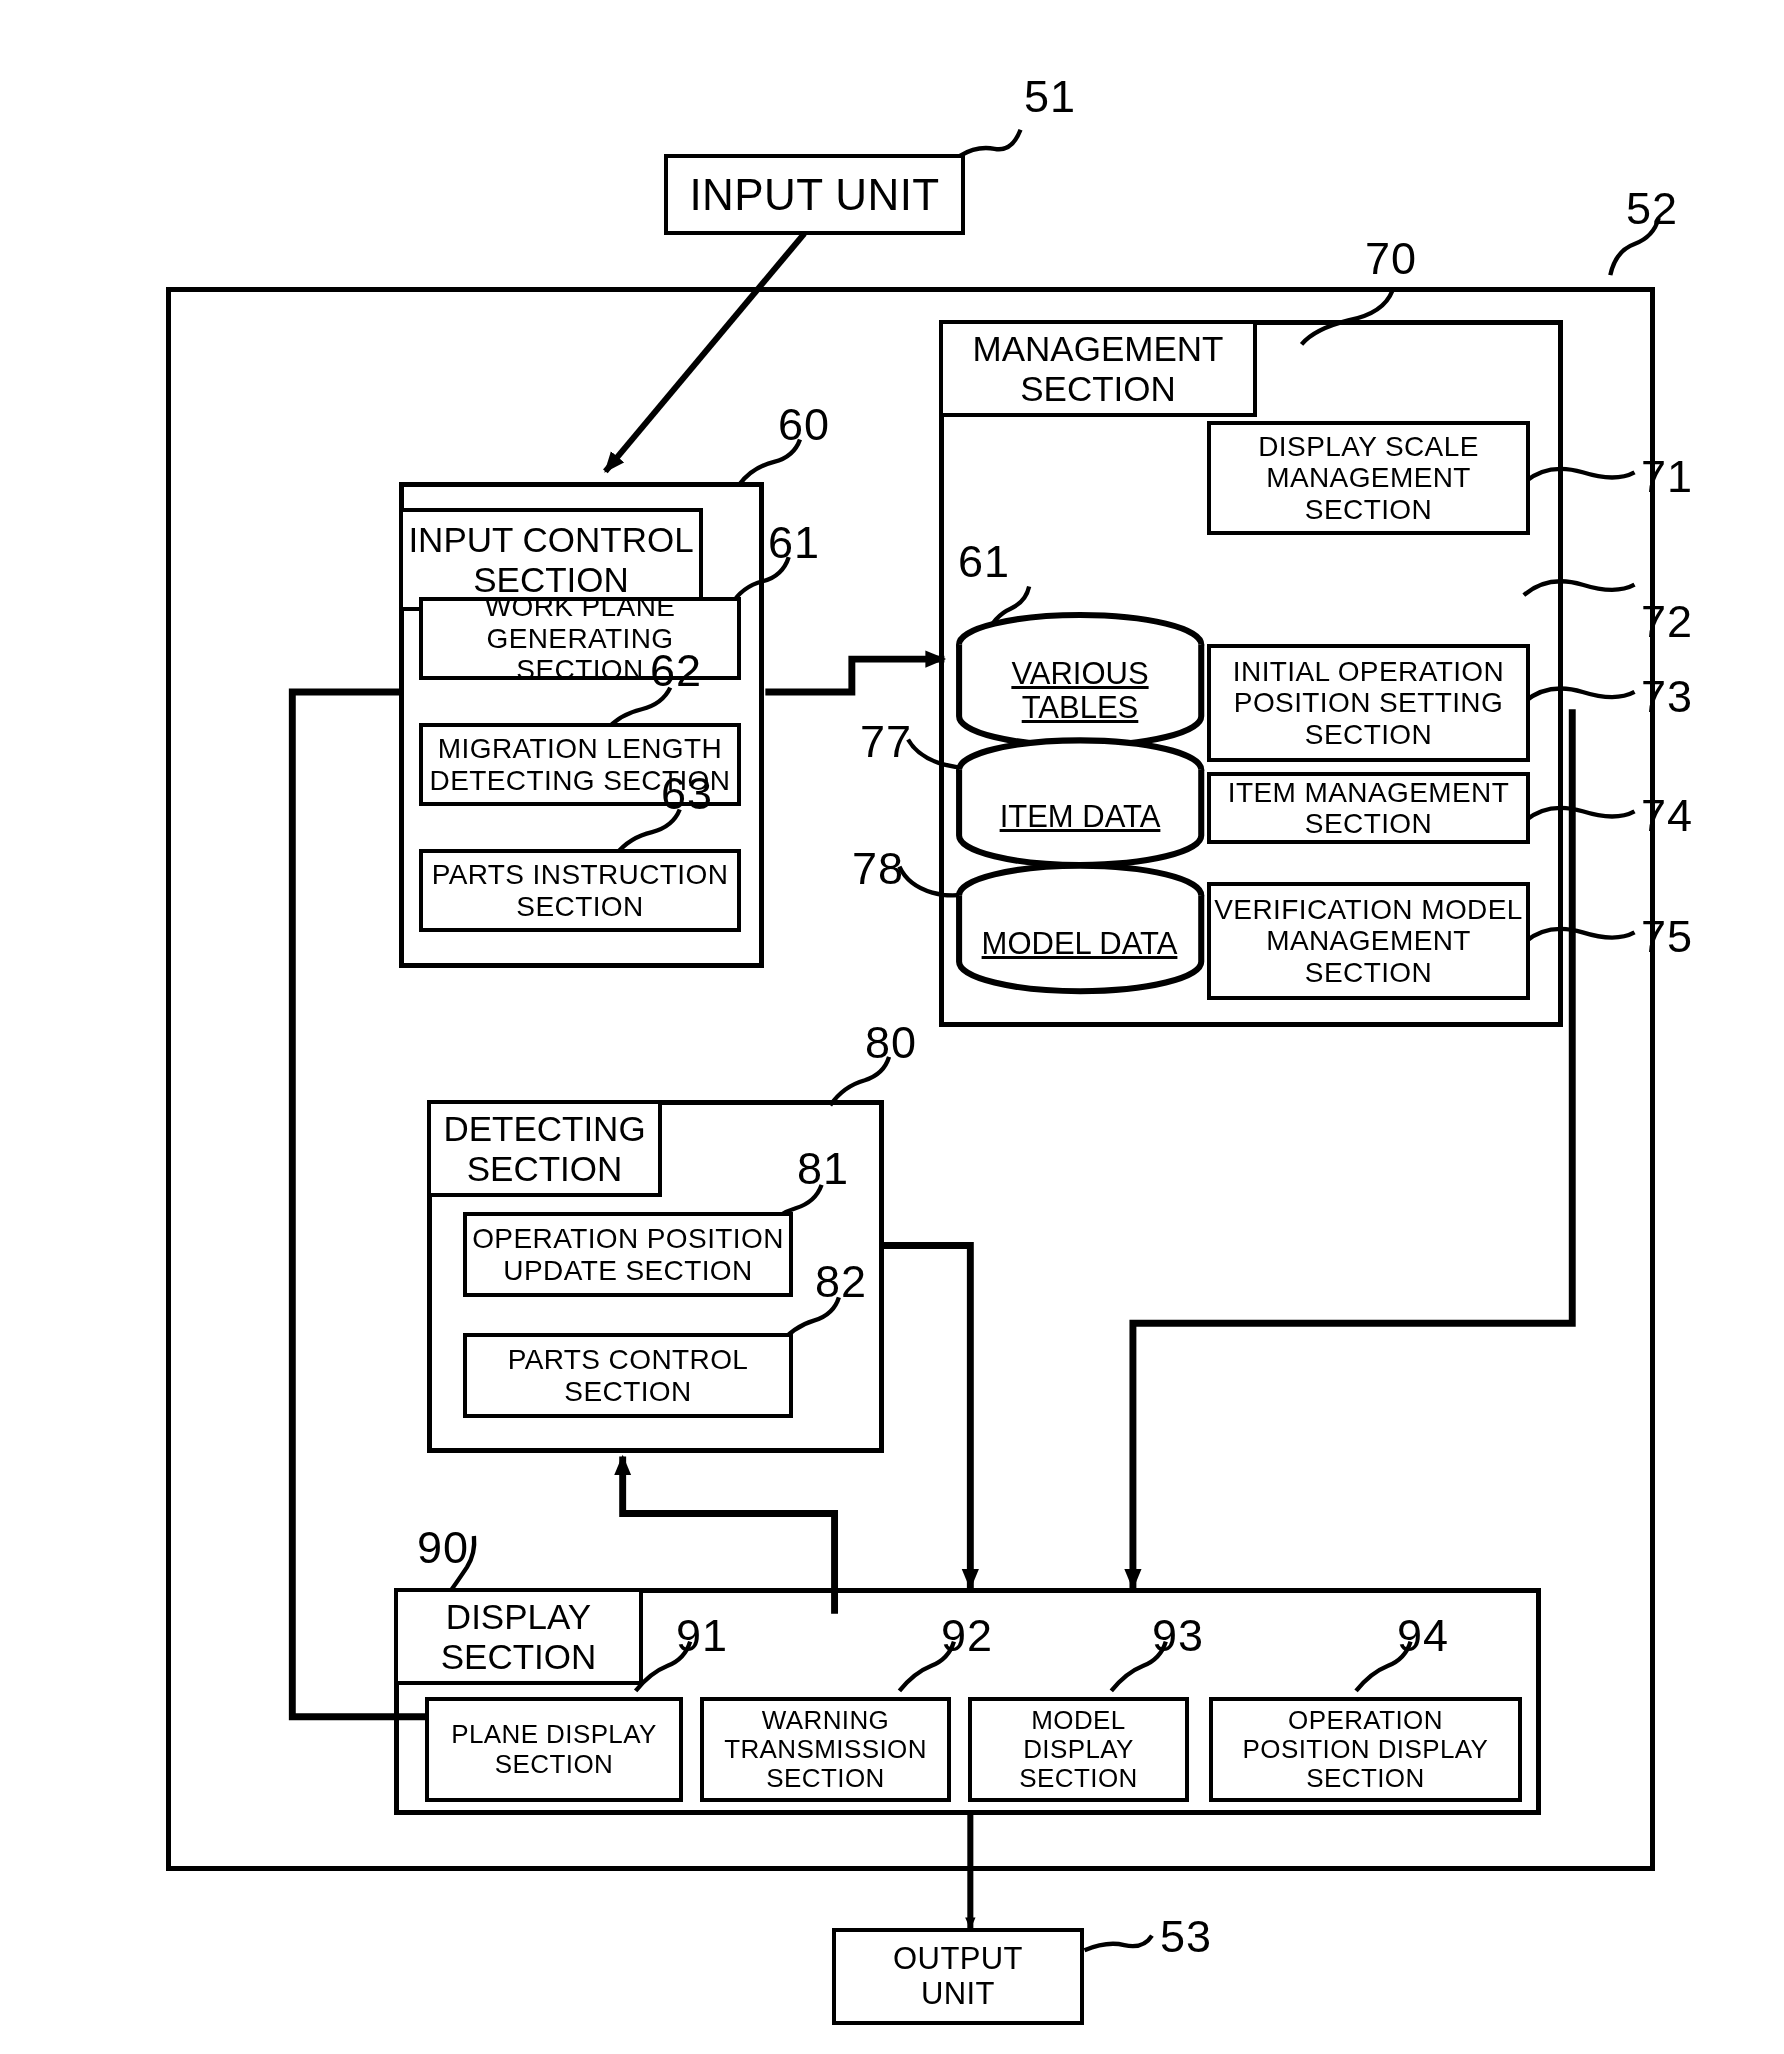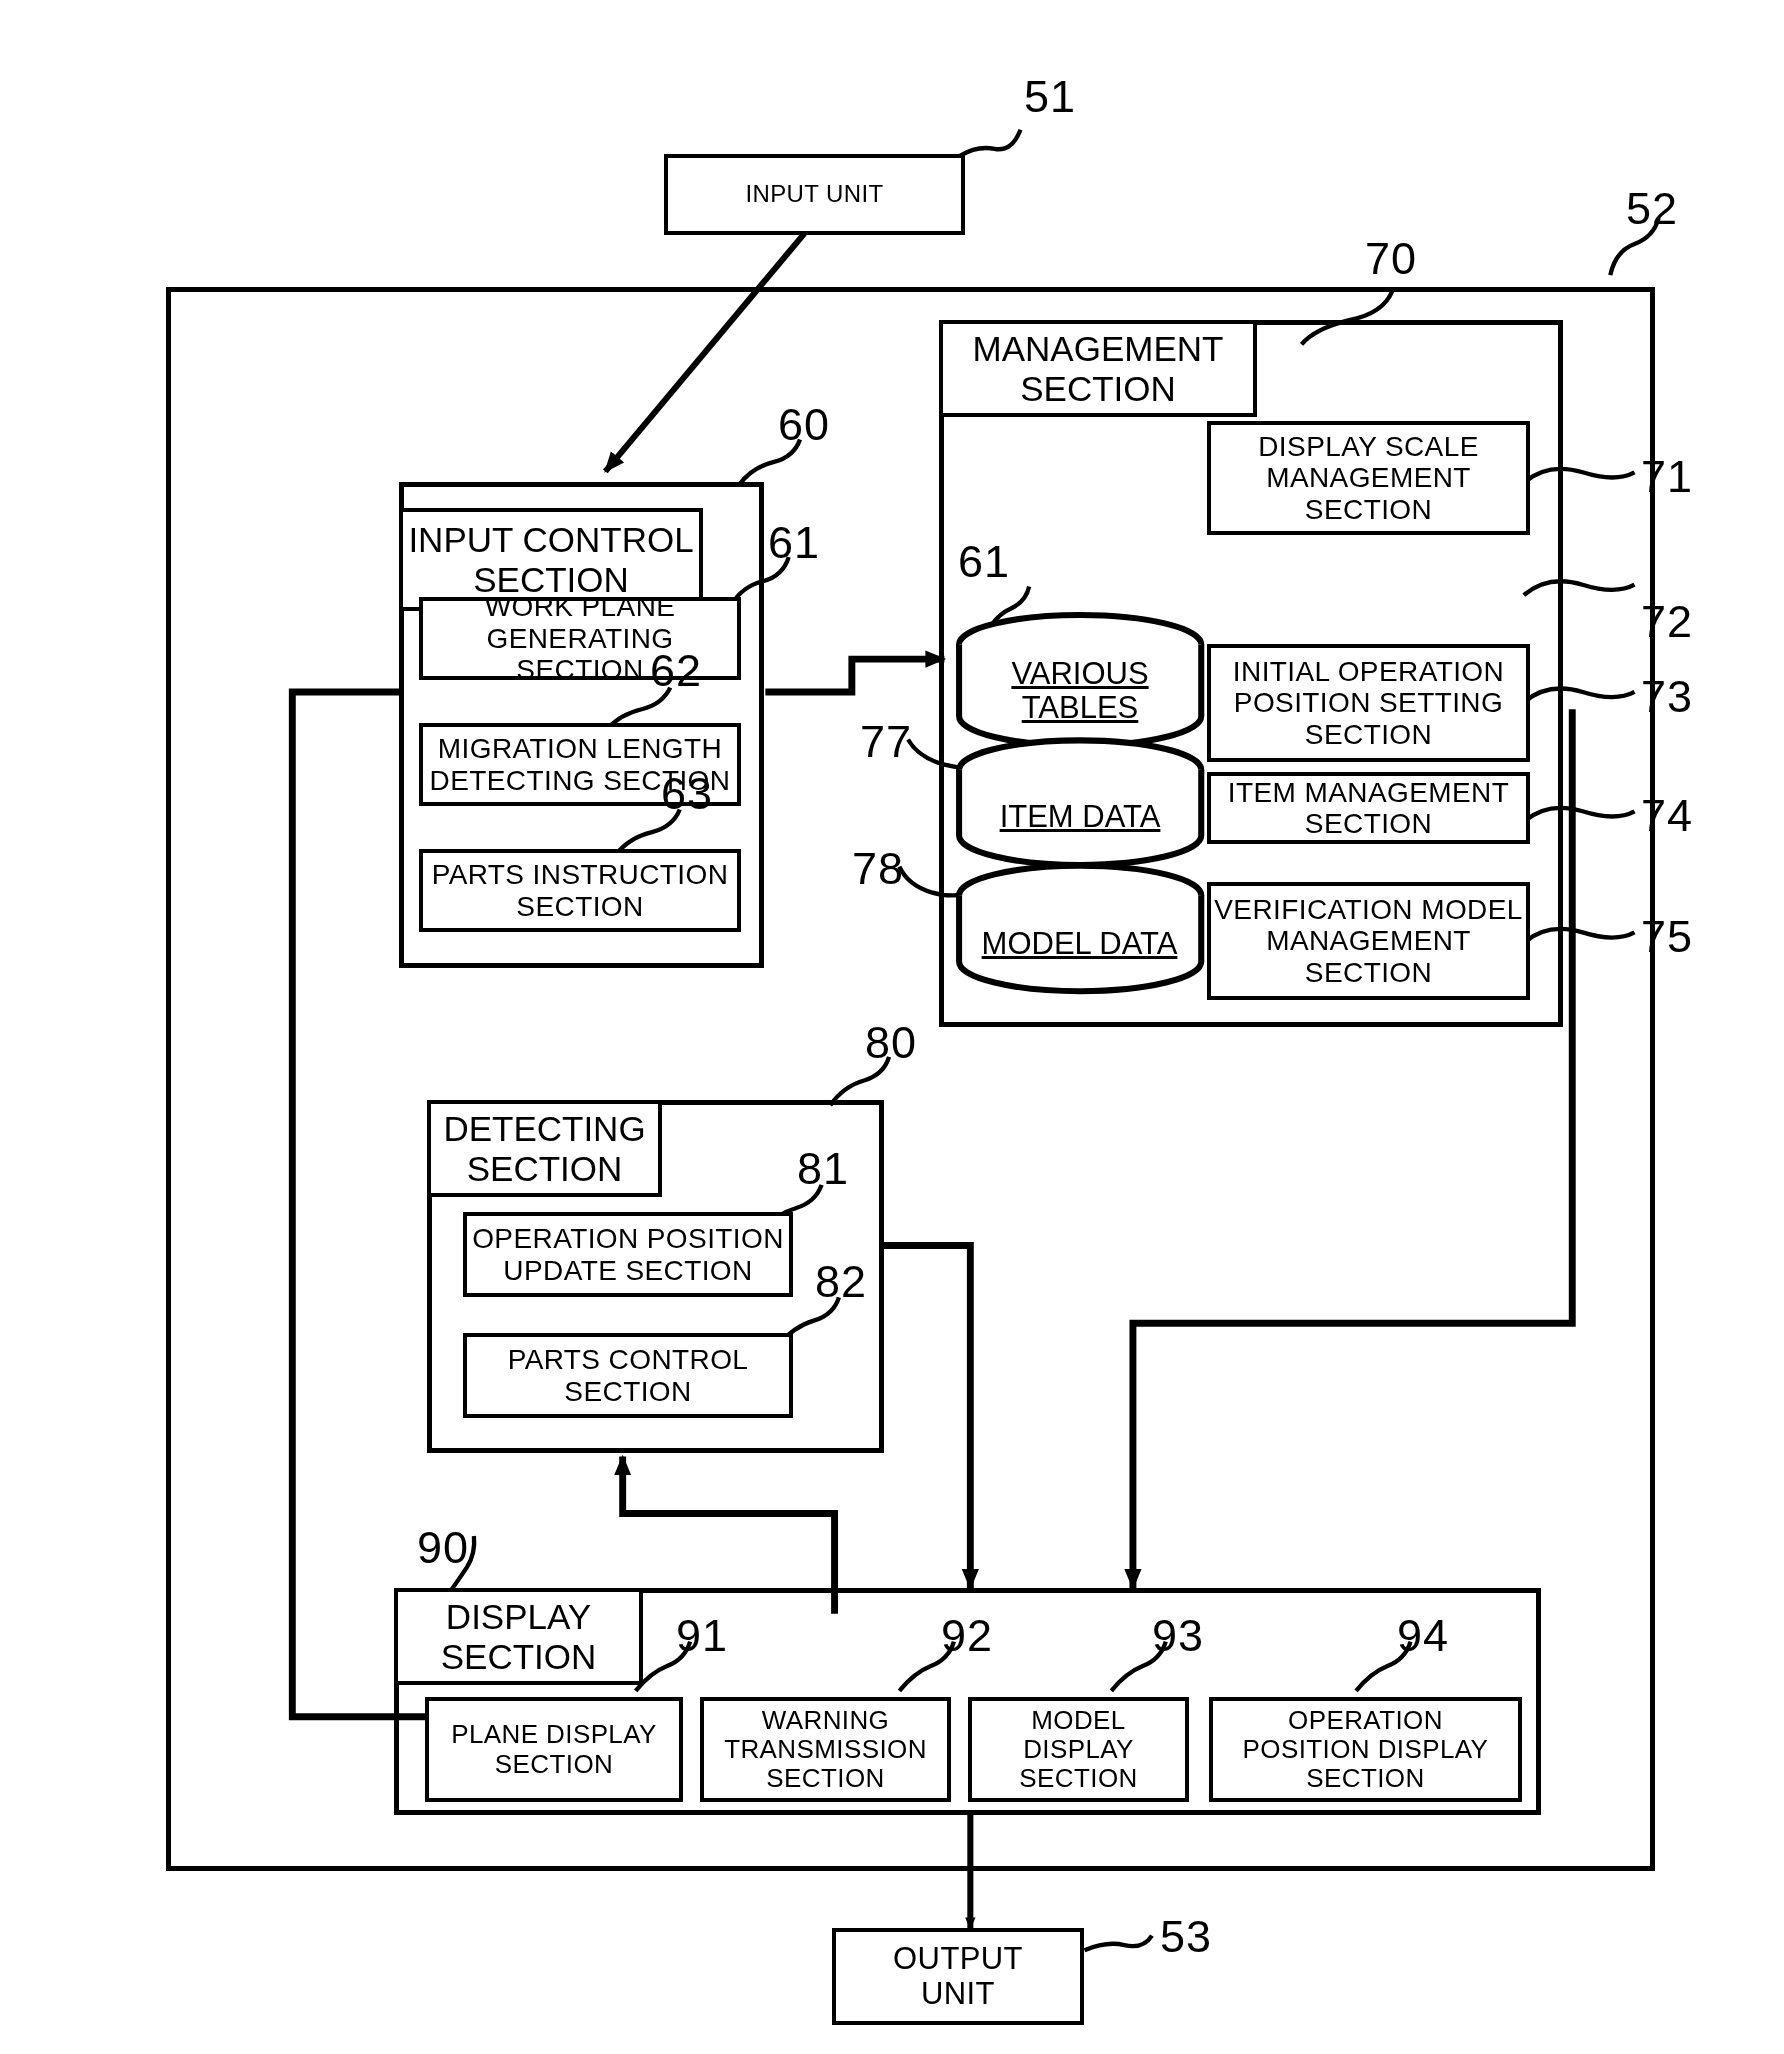--- a/index.html
+++ b/index.html
@@ -67,21 +67,21 @@
     left: 0;
     top: 0;
     width: 1785px;
     height: 2055px;
     pointer-events: none;
   }
   .t30 { font-size: 26px; }
   .t32 { font-size: 28px; }
   .t36 { font-size: 31px; }
   .t40 { font-size: 35px; }
-  .t42 { font-size: 24px; }
+  .t42 { font-size: 44px; }
 </style>
 </head>
 <body>
 
 <div id="canvas">
 
   <svg class="lines" viewBox="0 0 2064 2376">
     <defs>
       <marker id="ah" markerWidth="16" markerHeight="16" refX="13" refY="6" orient="auto" markerUnits="userSpaceOnUse">
         <path d="M0,0 L14,6 L0,12 z" fill="#000"></path>

